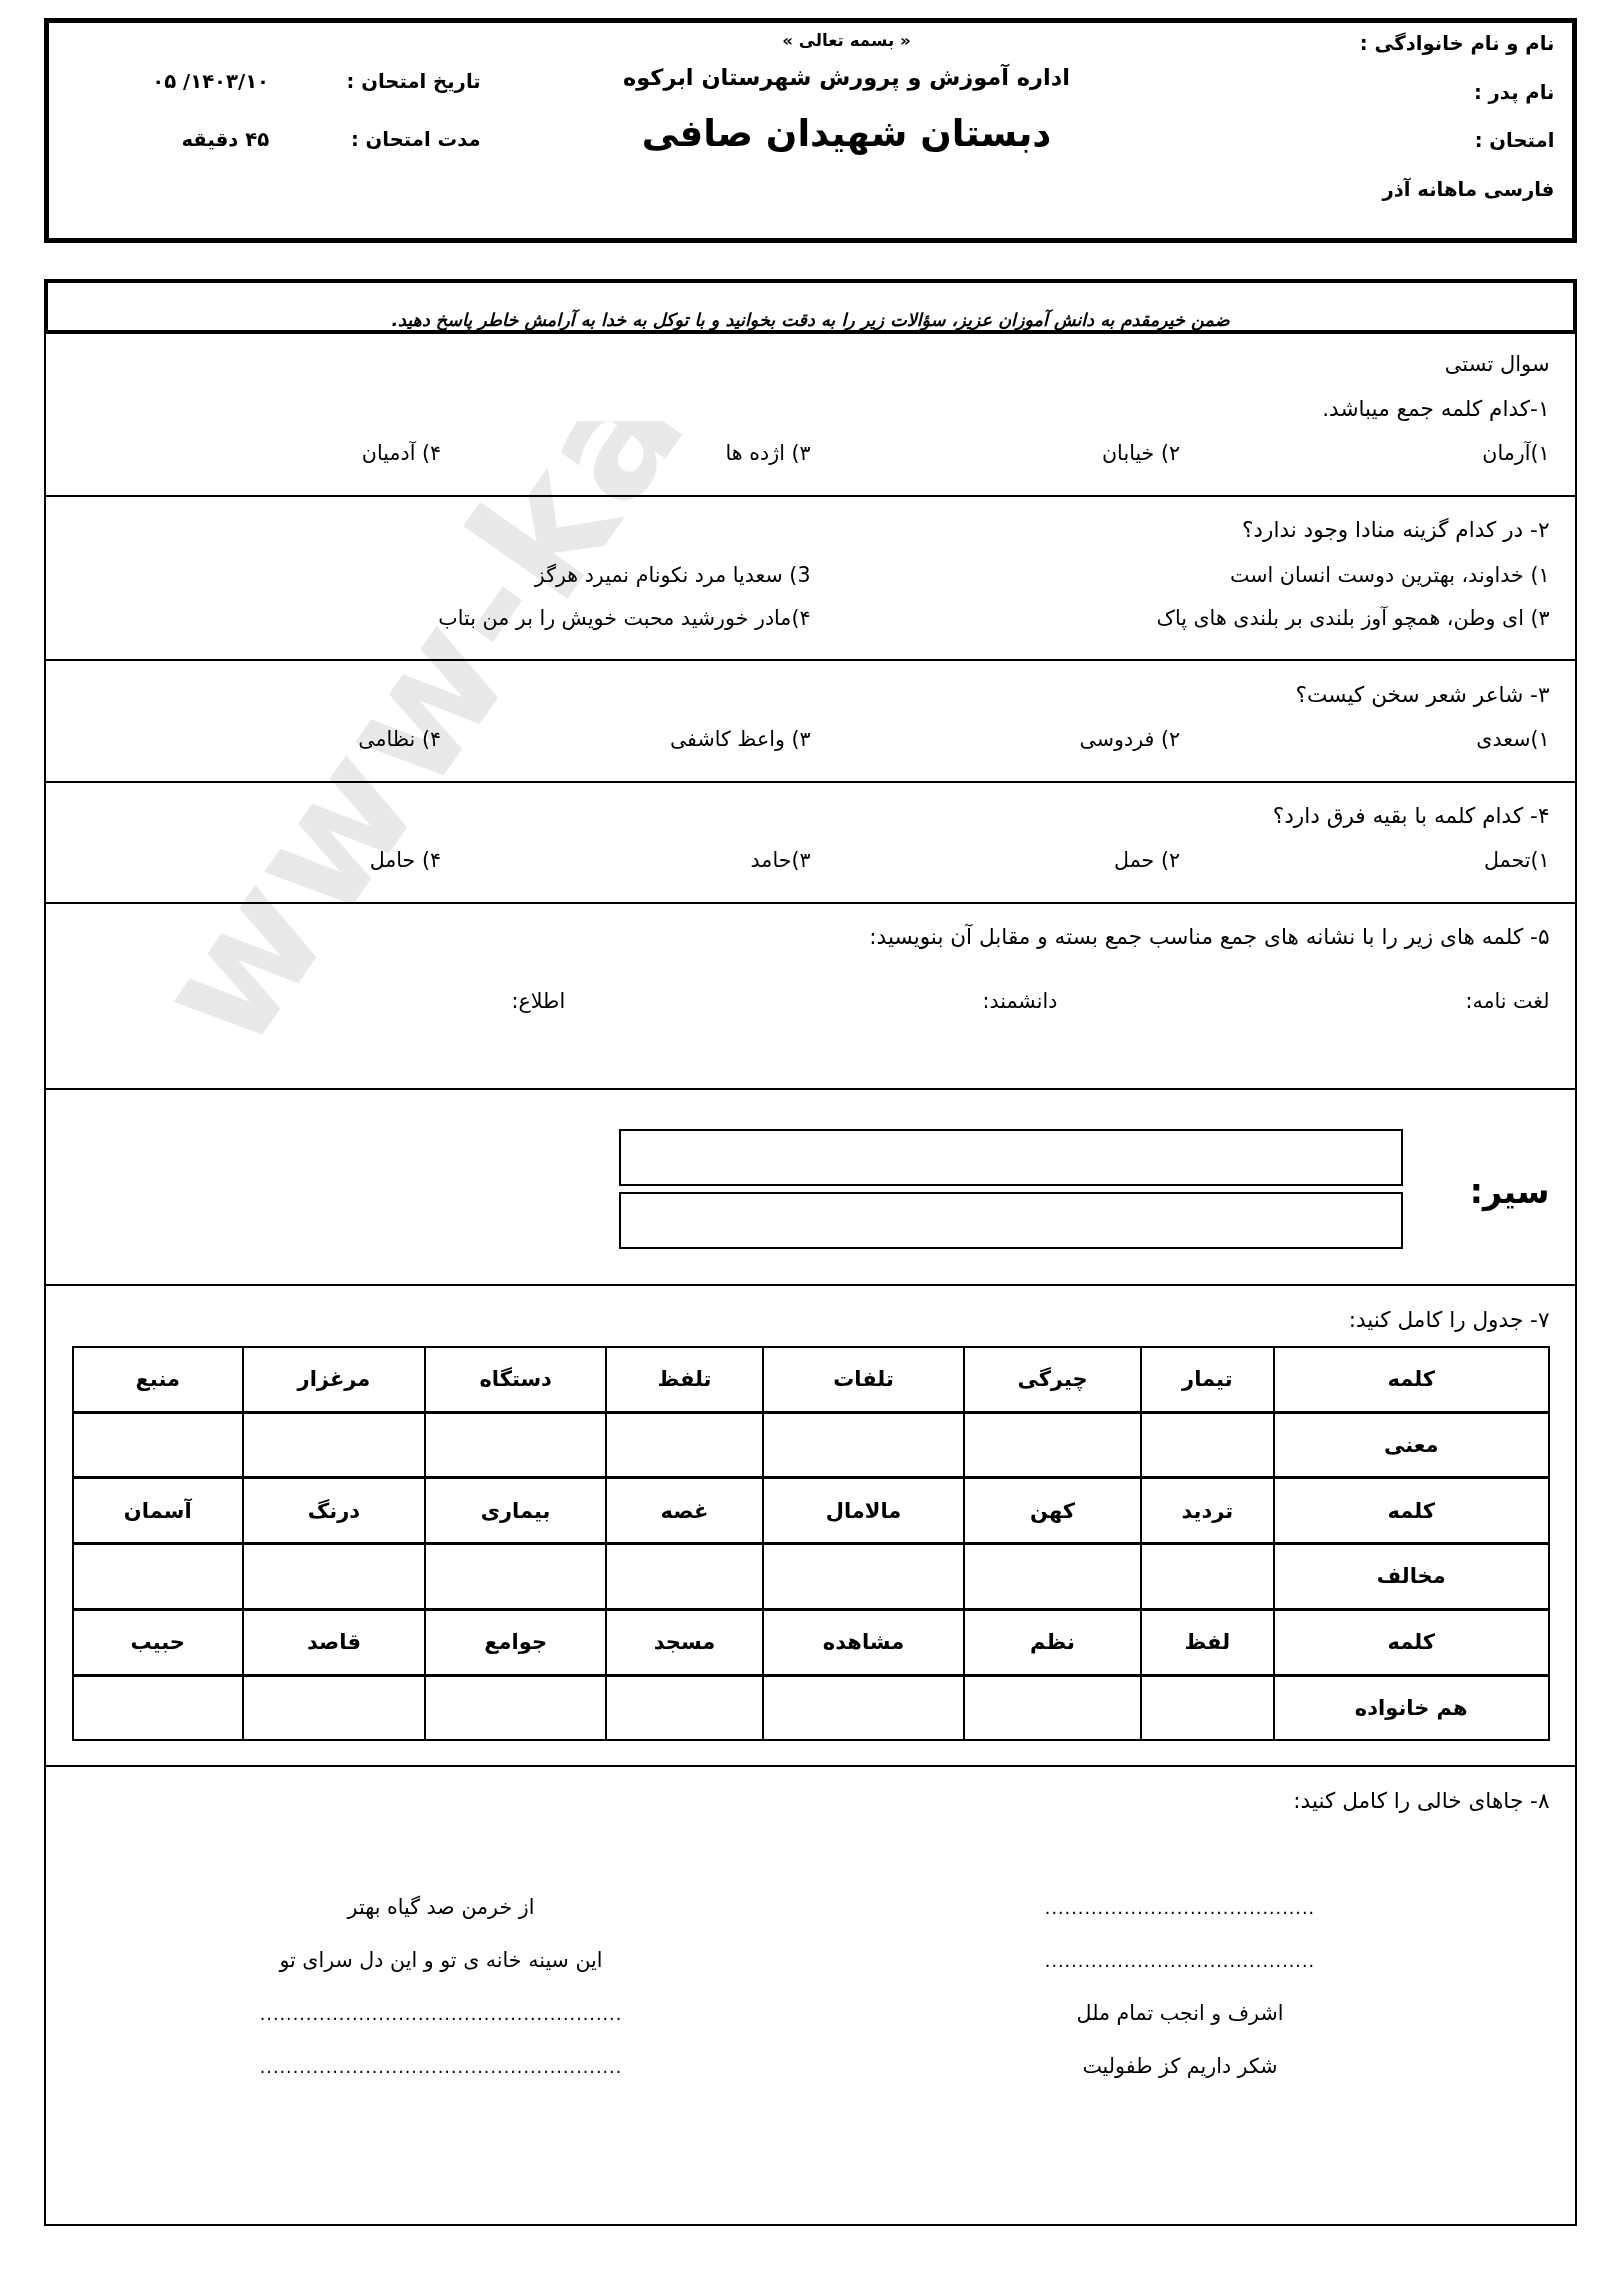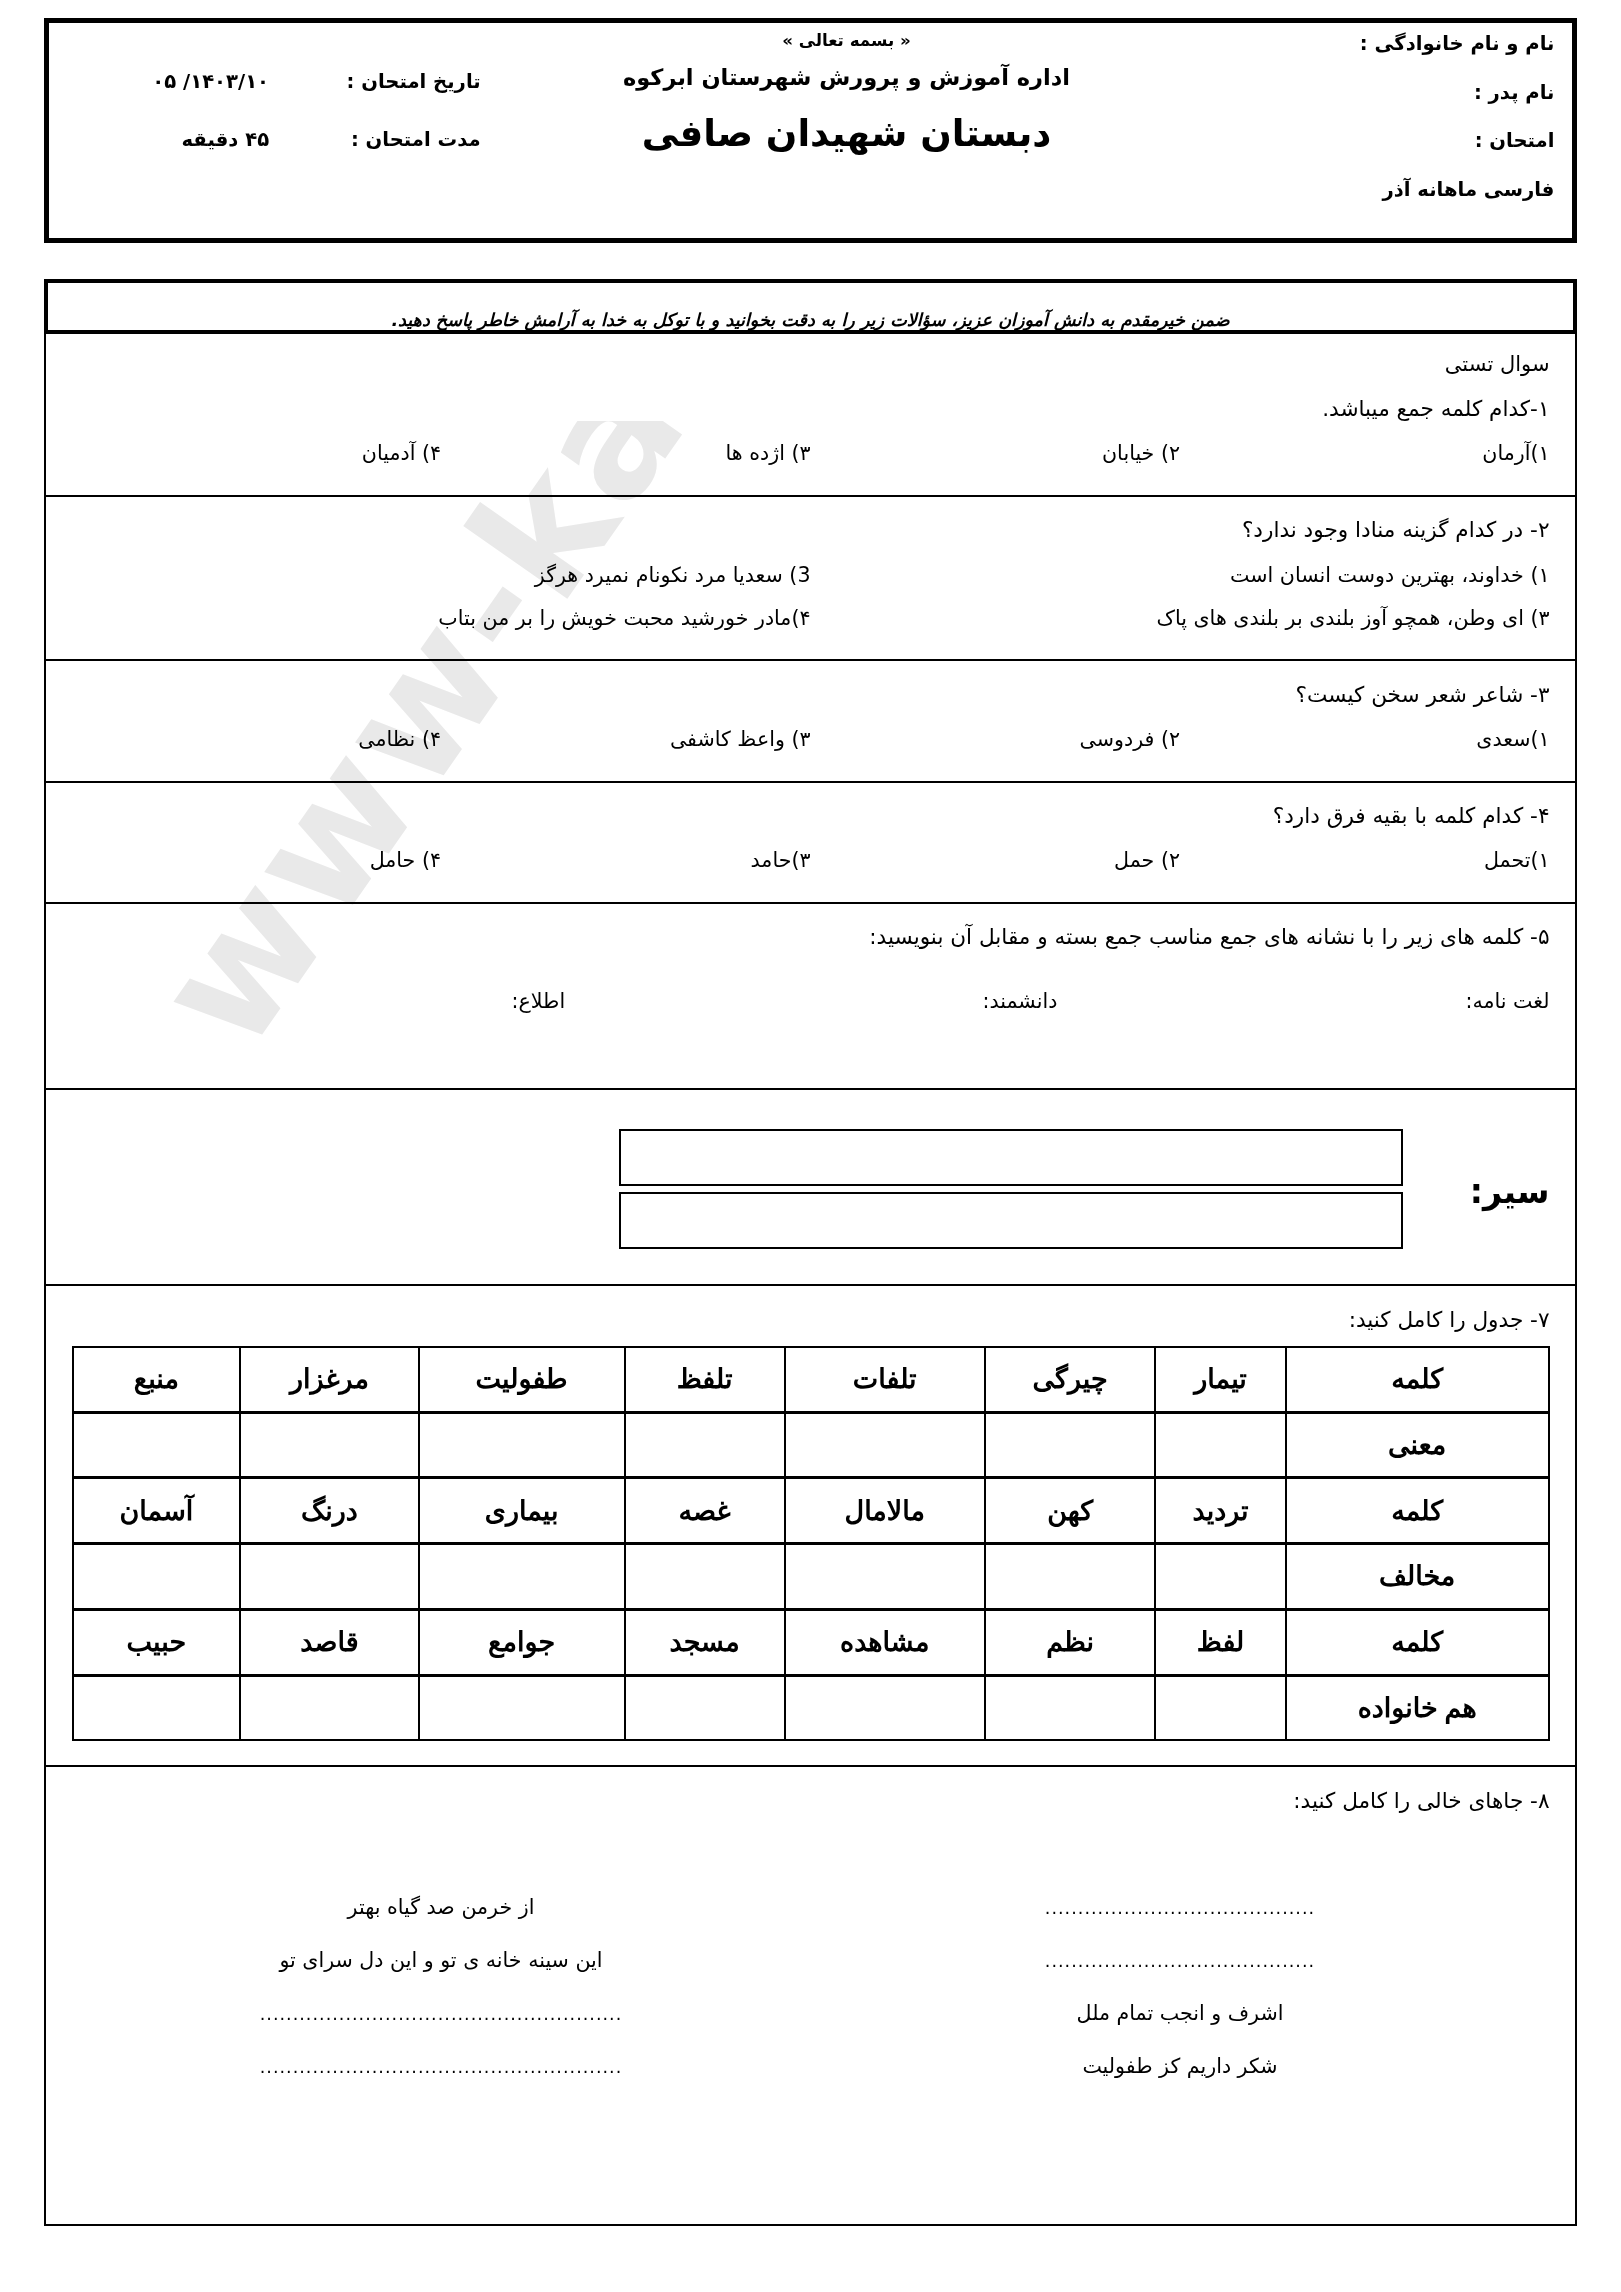--- a/index.html
+++ b/index.html
@@ -229,24 +229,23 @@
     width: 100%;
     margin-top: 9.8px;
     margin-bottom: 7.8px;
     direction: rtl;
   }
   .tbl td {
     border: 2px solid #000;
     height: 55px;
     text-align: center;
     vertical-align: middle;
-    font-size: 27px;
+    font-size: 21px;
     font-weight: 700;
     padding: 3.9px 2px;
-    font-family: Liberation Serif, serif;
   }
   .tbl td.lead { font-weight: 700; }
   .tbl tr.thick td { border-bottom-width: 3.9px; }
 
   
   .blank-row {
     display: flex;
     flex-direction: row;
     align-items: baseline;
     font-size: 20.6px;
@@ -373,21 +372,21 @@
       <div class="qsec">
         <div class="qtext">۷- جدول را کامل کنید:</div>
         <table class="tbl">
           <tbody>
             <tr class="thick">
               <td class="lead">کلمه</td>
               <td>تیمار</td>
               <td>چیرگی</td>
               <td>تلفات</td>
               <td>تلفظ</td>
-              <td>طفولیت</td>
+              <td>دستگاه</td>
               <td>مرغزار</td>
               <td>منبع</td>
             </tr>
             <tr class="thick">
               <td class="lead">معنی</td>
               <td></td>
               <td></td>
               <td></td>
               <td></td>
               <td></td>

